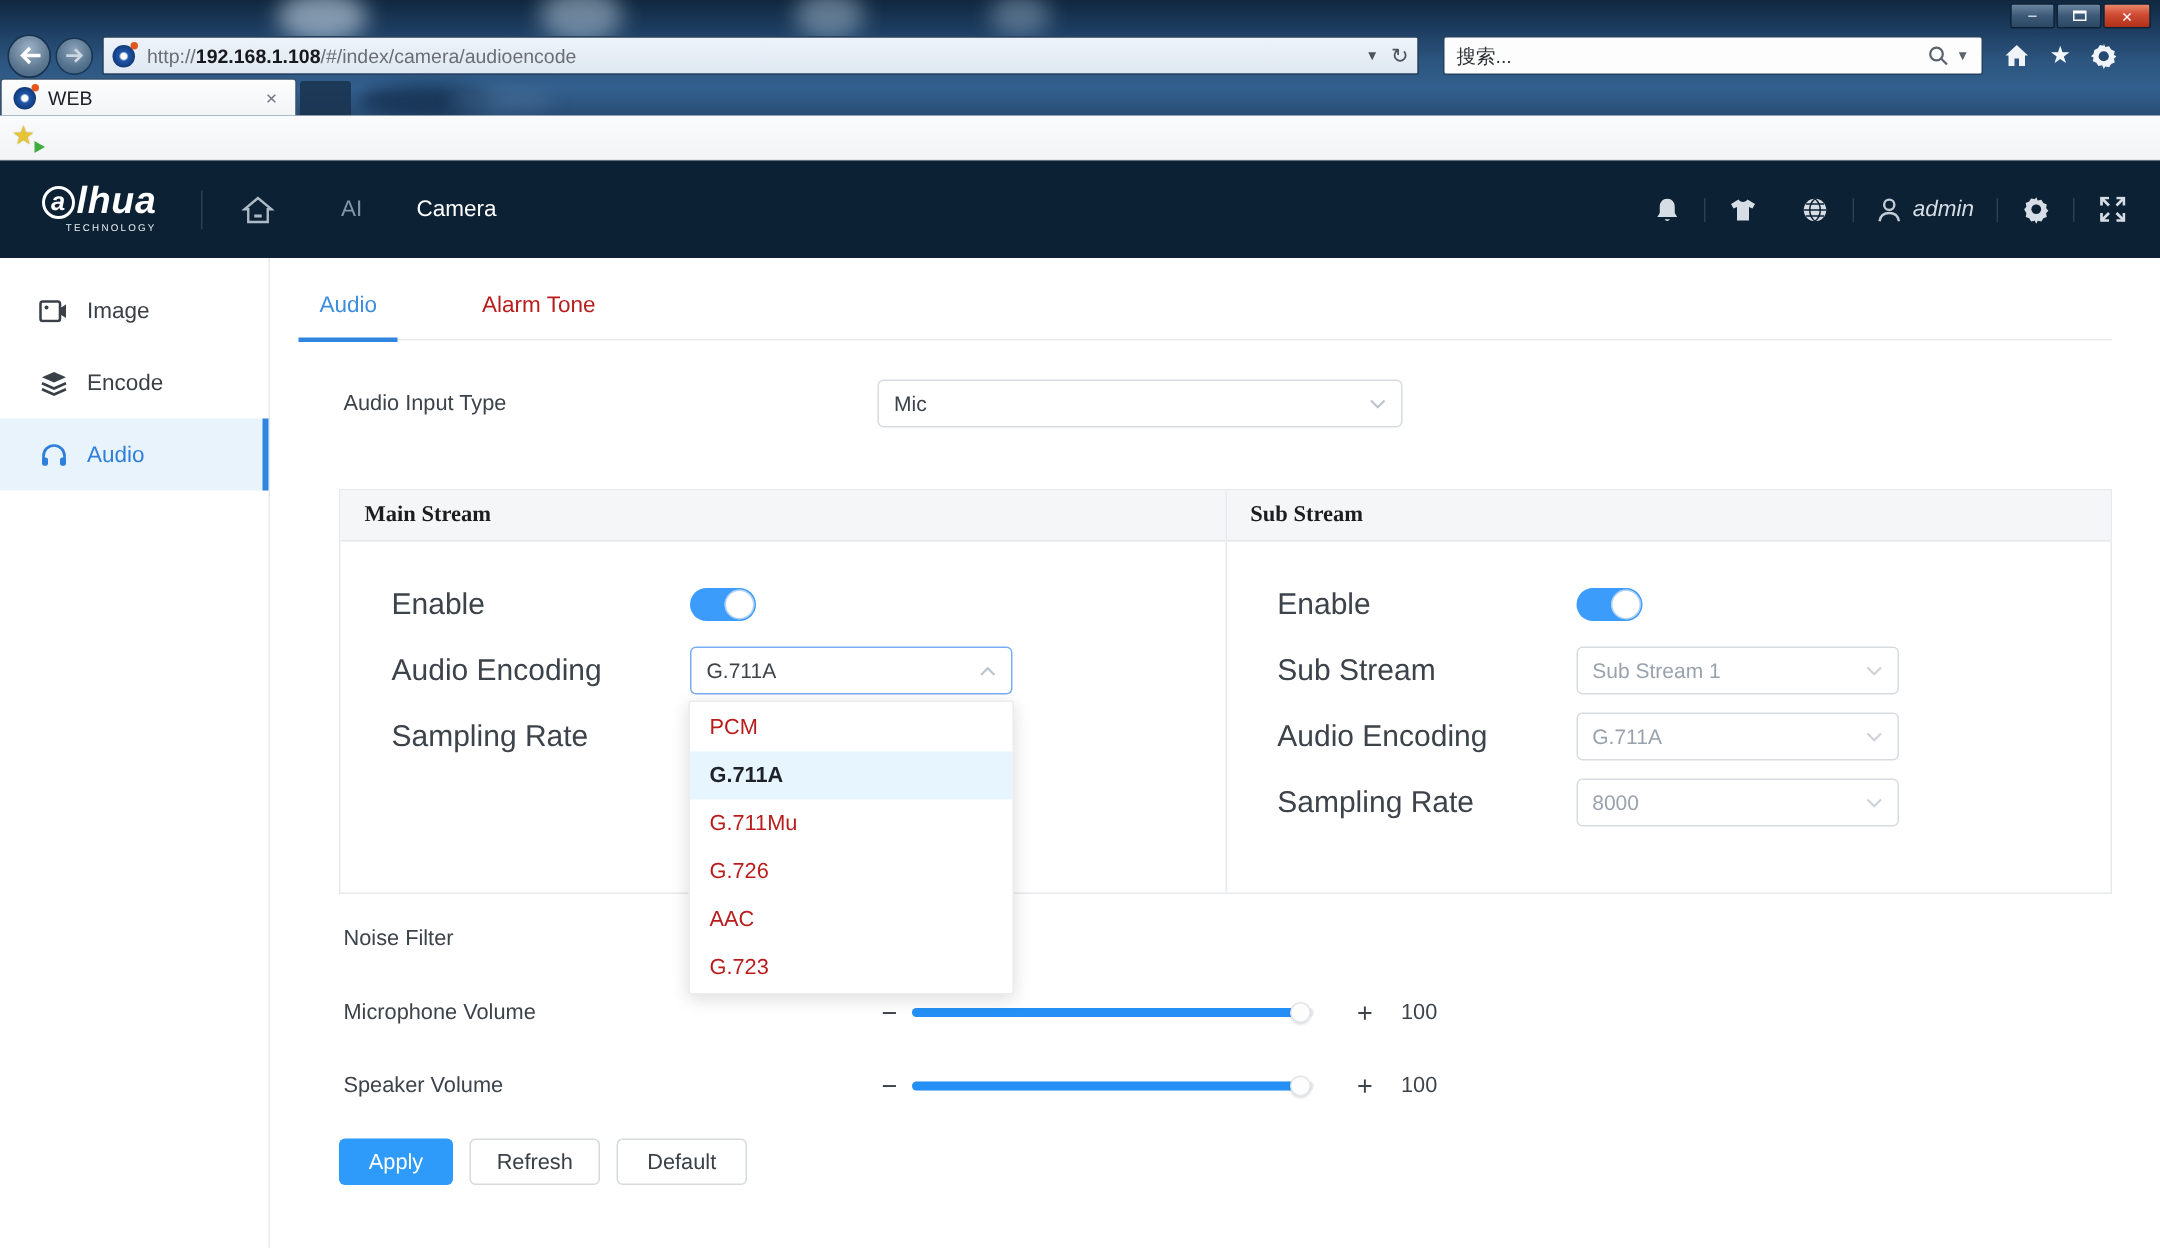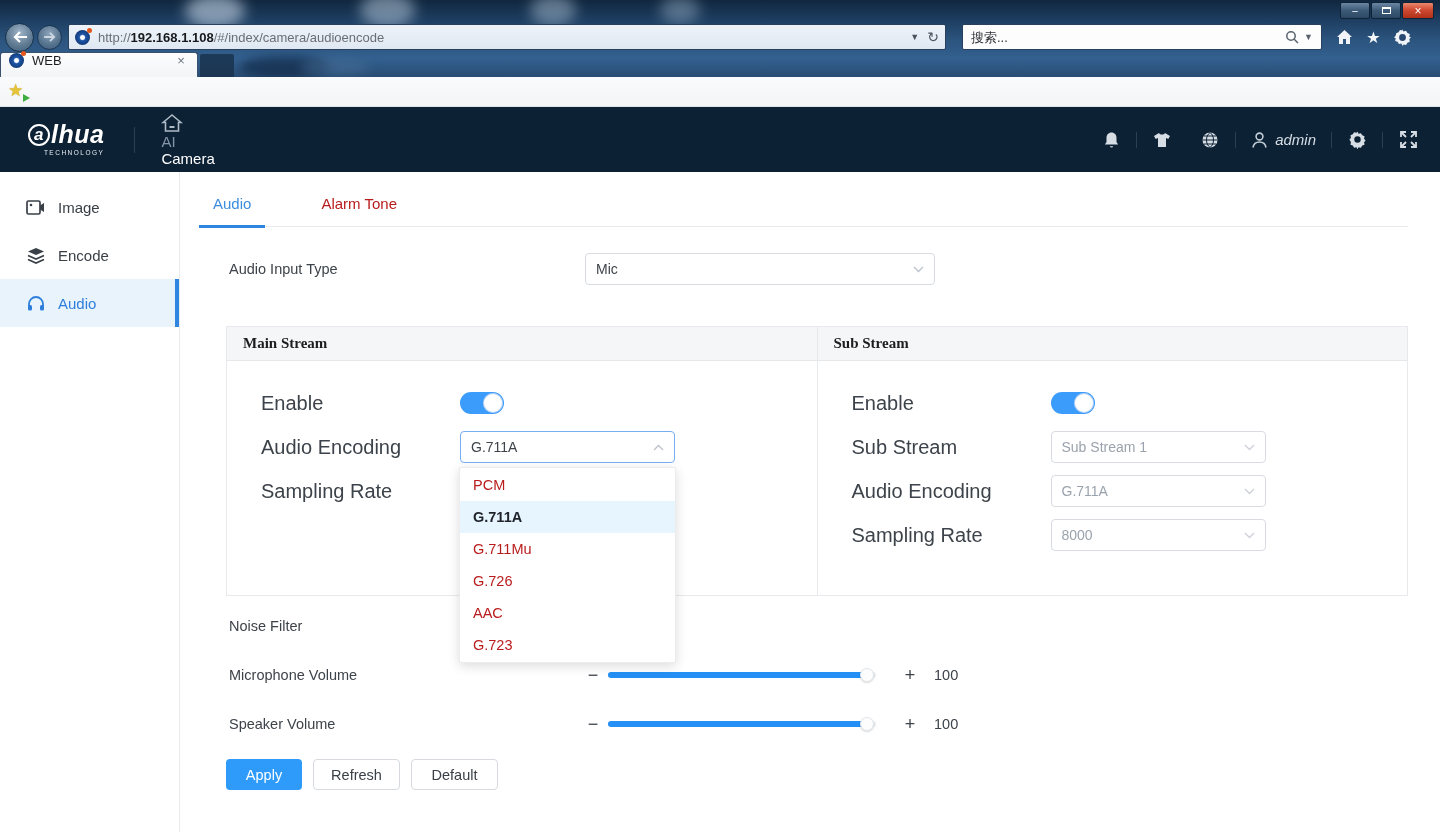--- a/index.html
+++ b/index.html
@@ -45,21 +45,21 @@
   .searchfield input { border:none; outline:none; background:transparent; flex:1; font-size:13px; color:#333;
     font-family:"Liberation Sans", sans-serif; }
   .searchfield input::placeholder { color:#2c2f33; }
   .mag { margin-left:4px; }
   .toolicons { display:flex; align-items:center; margin-left:14px; color:#f0f4f8; gap:12px; }
   .toolicons .ticon { width:17px; height:17px; display:flex; align-items:center; justify-content:center; font-size:16px; }
   .star-glyph { color:#f5f8fb; }
 
   .tabrow { position:absolute; top:52px; left:0; width:1440px; height:25px; }
   .tab-active { position:absolute; left:0; top:0; width:198px; height:25px; background:linear-gradient(180deg,#fdfdfd,#f2f4f6);
-    border:1px solid #39536f; border-bottom:none; border-radius:3px 3px 0 0; display:flex; padding:0 8px; }
+    border:1px solid #39536f; border-bottom:none; border-radius:3px 3px 0 0; display:flex; align-items:center; padding:0 8px; }
   .tab-title { margin-left:8px; font-size:13px; color:#1c1e21; flex:1; }
   .tab-close { color:#6d7680; font-size:13px; width:16px; text-align:center; }
   .tab-stub { position:absolute; left:200px; top:2px; width:34px; height:23px; background:rgba(25,50,78,.85);
     border-radius:2px 2px 0 0; }
 
   .favbar { position:absolute; top:77px; left:0; width:1440px; height:30px; background:linear-gradient(180deg,#fafbfc,#f2f4f5);
     border-bottom:1px solid #e2e4e6; display:flex; align-items:center; }
   .favstar { margin-left:8px; position:relative; width:20px; height:18px; }
   .favstar .st { color:#e7c436; font-size:17px; position:absolute; left:0; top:-3px; text-shadow:0 0 1px #a98c12; }
   .favstar .ar { position:absolute; right:-2px; bottom:-1px; width:0; height:0; border-top:4px solid transparent;
@@ -67,21 +67,21 @@
 
   
   .appbar { position:absolute; top:107px; left:0; width:1440px; height:65px; background:#0c2134;
     display:flex; align-items:center; color:#c9d4dd; }
   .brand { margin-left:28px; color:#fff; display:flex; flex-direction:column; line-height:1; }
   .brand-main { font-size:25px; font-weight:bold; font-style:italic; letter-spacing:.5px; display:flex; align-items:center; }
   .brand-a { border:2px solid #fff; border-radius:50%; width:22px; height:22px; display:inline-flex; align-items:center;
     justify-content:center; margin-right:1px; font-size:17px; font-style:italic; }
   .brand-sub { font-size:6.5px; letter-spacing:1.5px; margin-top:3px; align-self:flex-end; color:#e8edf2; }
   .app-divider { width:1px; height:26px; background:#2b3f53; margin:0 26px 0 30px; }
-  .appnav { display:flex; gap:0;flex-direction:column; }
+  .appnav { display:flex; align-items:center; gap:0; }
   .appnav-item { padding:0 36px 0 0; font-size:15px; color:#8496a6; display:flex; align-items:center; }
   .appnav-item.home { color:#aebbc7; padding-right:44px; }
   .appnav-item.active { color:#fff; }
   .appbar-right { margin-left:auto; display:flex; align-items:center; margin-right:22px; gap:1px; color:#aebbc7;font-style:italic; }
   .ric { width:20px; height:20px; display:flex; align-items:center; justify-content:center; }
   .rdiv { width:1px; height:16px; background:#2b3f53; margin:0 14px; }
   .rgap { width:26px; }
   .admin-wrap { display:flex; align-items:center; gap:7px; font-size:15px; color:#d6dde4; }
 
   

